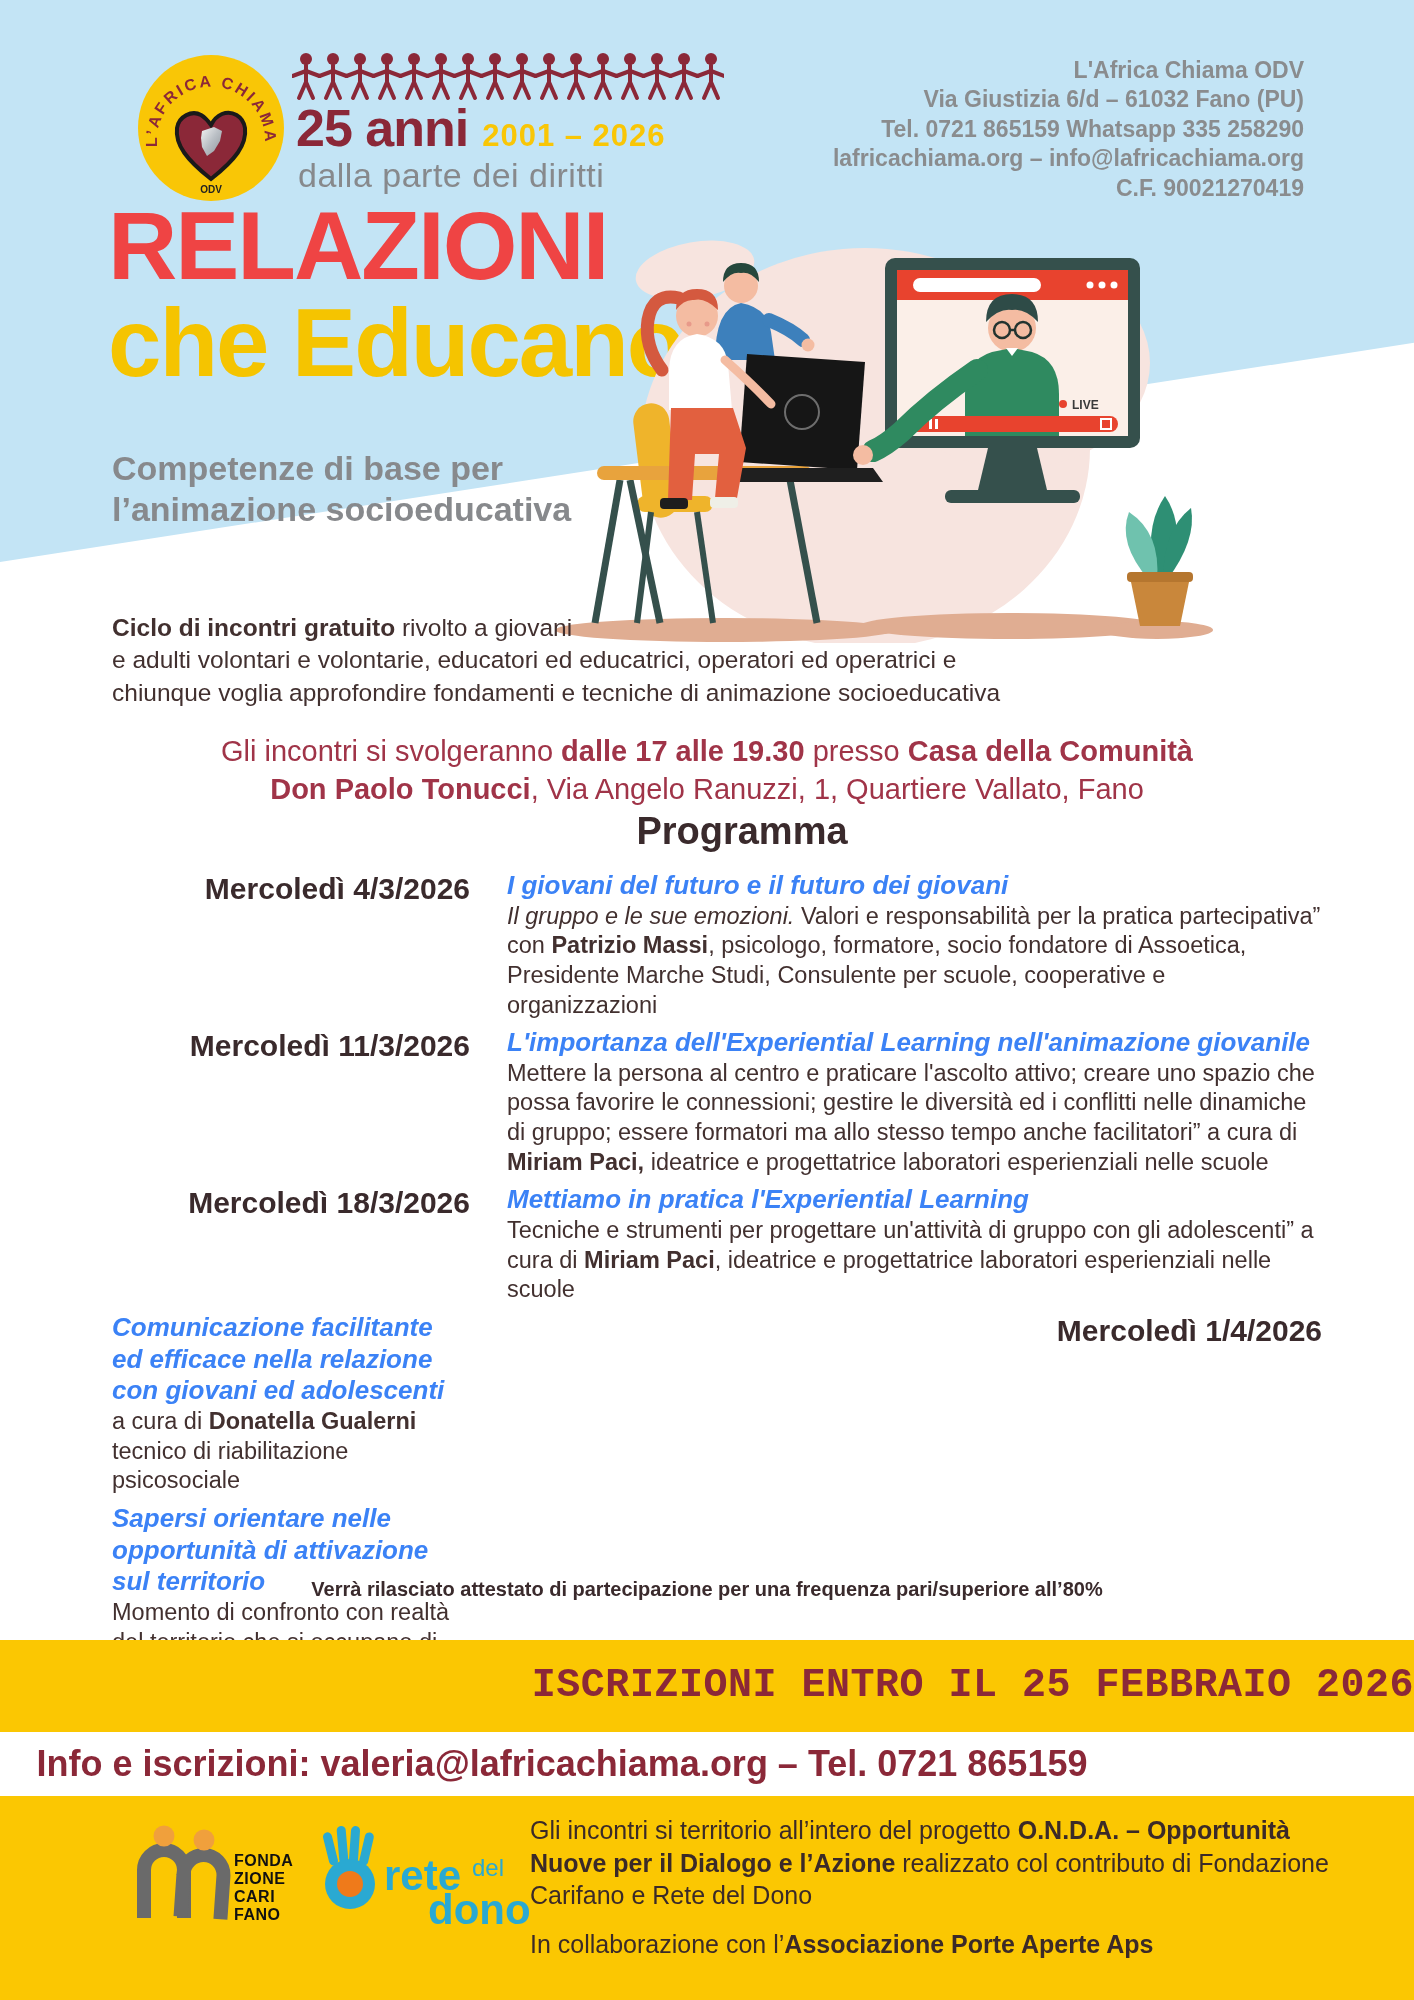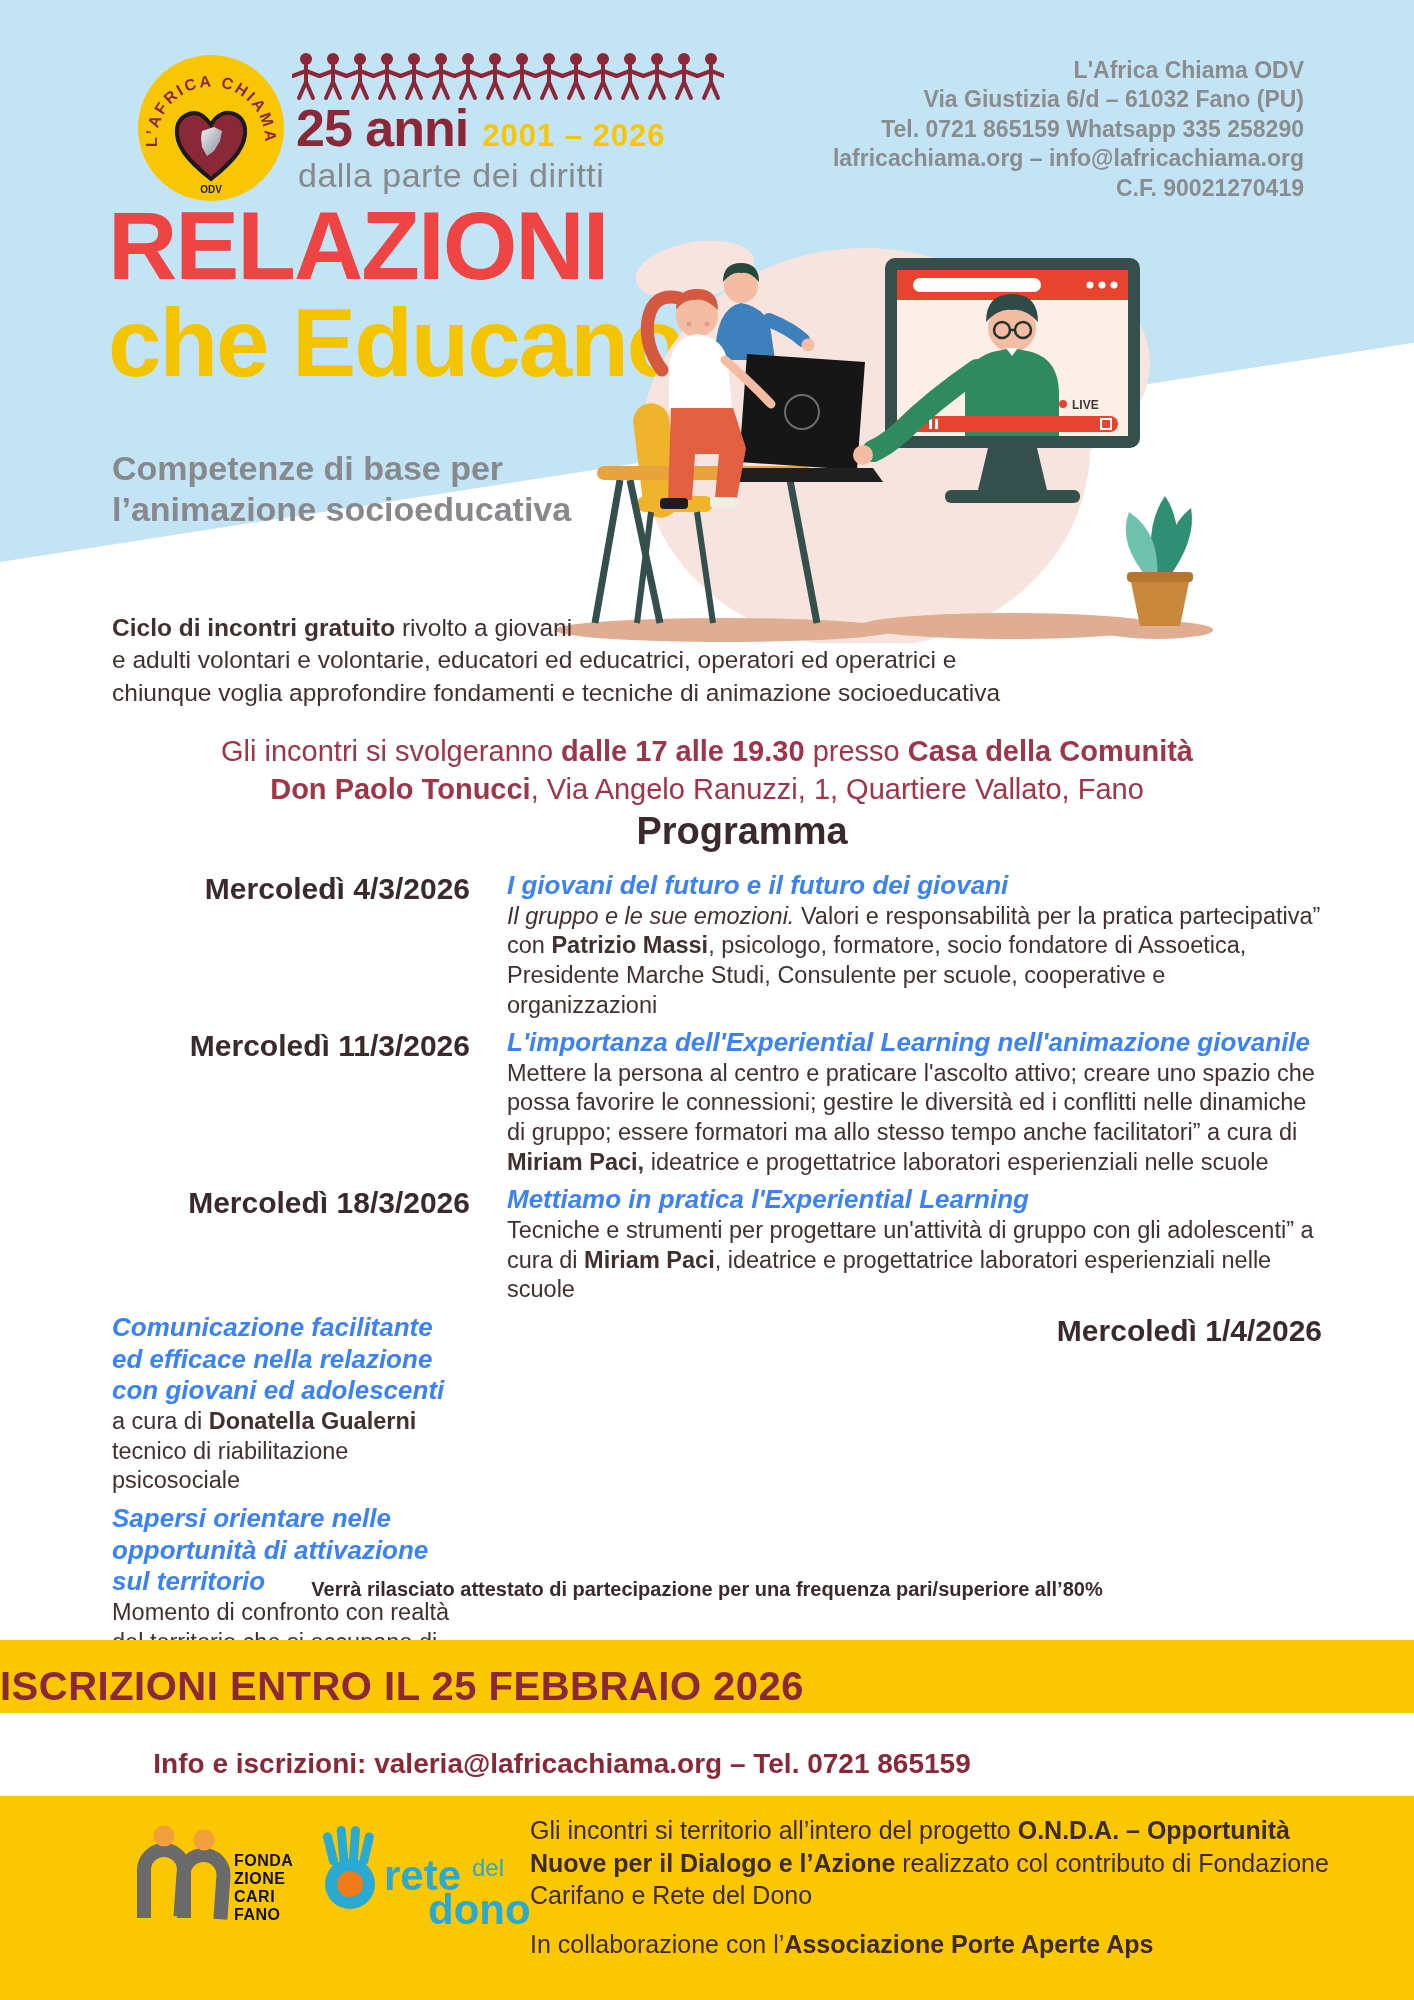--- a/index.html
+++ b/index.html
@@ -41,24 +41,24 @@
 
   .program{position:absolute;left:112px;top:870px;width:1210px;display:grid;
            grid-template-columns:358px 815px;column-gap:37px;row-gap:7px;}
   .p-date{text-align:right;font-size:30px;font-weight:700;color:#3a2a2c;padding-top:2px;}
   .p-title{font-size:26px;font-weight:700;font-style:italic;color:#3b82f6;line-height:1.22;}
   .p-desc{font-size:23.5px;line-height:1.26;color:#42302f;}
 
   .certificate{position:absolute;left:0;top:1578px;width:1414px;text-align:center;font-size:20px;
                font-weight:700;color:#3a2a2c;}
 
-  .banner{position:absolute;left:0;top:1640px;width:1414px;height:73px;background:#fbc702;
-          text-align:left;font-size:40px;font-weight:700;color:#8b2838;line-height:92px;letter-spacing:.5px;}
+  .banner{position:absolute;left:0;top:1640px;width:1414px;height:92px;background:#fbc702;
+          text-align:right;font-size:40px;font-weight:700;color:#8b2838;line-height:92px;letter-spacing:.5px;font-family:Liberation Mono, monospace;}
   .infoline{position:absolute;left:0;top:1732px;width:1124px;height:64px;background:#ffffff;
-            text-align:center;font-size:28px;font-weight:700;color:#8b2838;line-height:64px;}
+            text-align:center;font-size:36px;font-weight:700;color:#8b2838;line-height:64px;}
 
   .footer{position:absolute;left:0;top:1796px;width:1414px;height:204px;background:#fbc702;}
   .carifano{position:absolute;left:128px;top:22px;}
   .rete{position:absolute;left:310px;top:22px;}
   .f-text{position:absolute;left:530px;top:18px;width:812px;font-size:25px;line-height:1.3;color:#3b2a28;}
   .f-text p{margin:0;}
   .f-collab{margin-top:16px !important;}
 </style>
 </head>
 <body>

